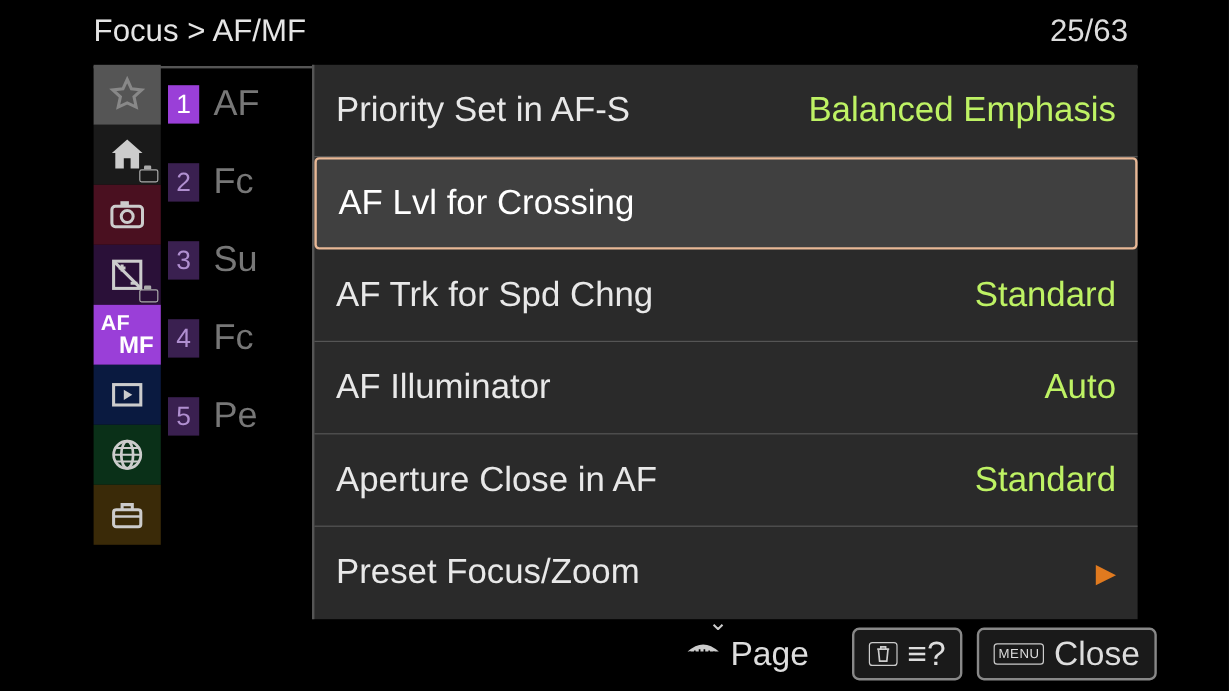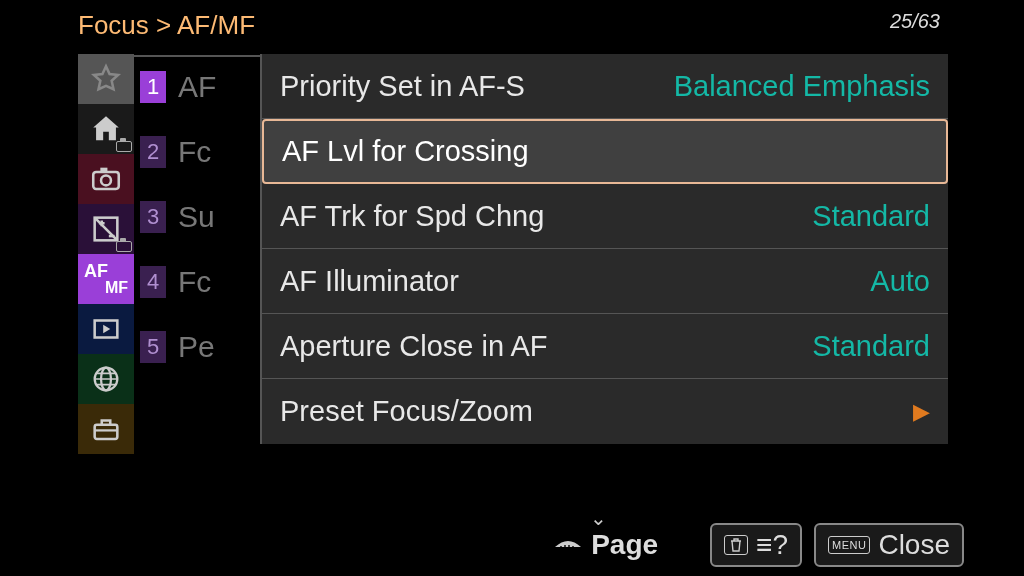--- a/index.html
+++ b/index.html
@@ -14,30 +14,29 @@
   }
   .screen {
     position: absolute;
     left: 78px;
     top: 10px;
     width: 870px;
     height: 510px;
   }
   .breadcrumb {
     font-size: 26px;
-    color: #fdba74;
+    color: #e5e5e5;
     padding-bottom: 8px;
   }
   .page-counter {
     position: absolute;
     right: 8px;
     top: 0;
-    font-size: 20px;
+    font-size: 26px;
     color: #ddd;
-    font-style: italic;
   }
   .divider-top {
     border-top: 2px solid #555;
     margin-top: 6px;
   }
   
   .icon-strip {
     position: absolute;
     left: 78px;
     top: 54px;
@@ -56,21 +55,21 @@
   .strip-item svg { width: 34px; height: 34px; }
   .strip-afmf {
     background: #9a3fd8;
     color: #fff;
     font-size: 16px;
     font-weight: bold;
     line-height: 1;
     flex-direction: column;
   }
   .strip-afmf .af { align-self: flex-start; margin-left: 6px; font-size: 18px; }
-  .strip-afmf .mf { align-self: flex-end; margin-right: 6px; font-size: 16px; }
+  .strip-afmf .mf { align-self: flex-end; margin-right: 6px; font-size: 20px; }
   .mini-cam {
     position: absolute;
     right: 2px;
     bottom: 2px;
     width: 16px;
     height: 11px;
     border: 1.5px solid #aaa;
     border-radius: 2px;
   }
   .mini-cam::before {
@@ -113,31 +112,31 @@
   
   .main-list {
     position: absolute;
     left: 260px;
     top: 54px;
     width: 688px;
     background: #2a2a2a;
     border-left: 2px solid #555;
   }
   .row {
-    height: 65px;
+    height: 77px;
     display: flex;
     align-items: center;
     justify-content: space-between;
     padding: 0 18px;
     border-bottom: 1px solid #555;
     font-size: 29px;
   }
   .row:last-child { border-bottom: none; }
   .row .label { color: #e8e8e8; }
-  .row .value { color: #14b8a6; }
+  .row .value { color: #bef264; }
   .row.selected {
     background: #404040;
     border: 2px solid #e8b896;
     border-radius: 4px;
   }
   .row.selected .label,
   .row.selected .value { color: #fff; }
   .row .arrow {
     color: #e07a1f;
     font-size: 22px;
@@ -159,24 +158,23 @@
     display: flex;
     align-items: center;
     justify-content: flex-end;
     gap: 12px;
     padding-right: 60px;
     font-size: 28px;
     color: #ddd;
   }
   .page-ctrl {
     display: flex;
-    align-items: center;
+    align-items: flex-start;
     gap: 6px;
-    margin-right: 40px;
-    font-weight: bold;
+    margin-right: 24px;
   }
   .btn {
     border: 2px solid #888;
     border-radius: 6px;
     height: 44px;
     display: flex;
     align-items: center;
     padding: 0 12px;
     gap: 8px;
     background: #1a1a1a;

